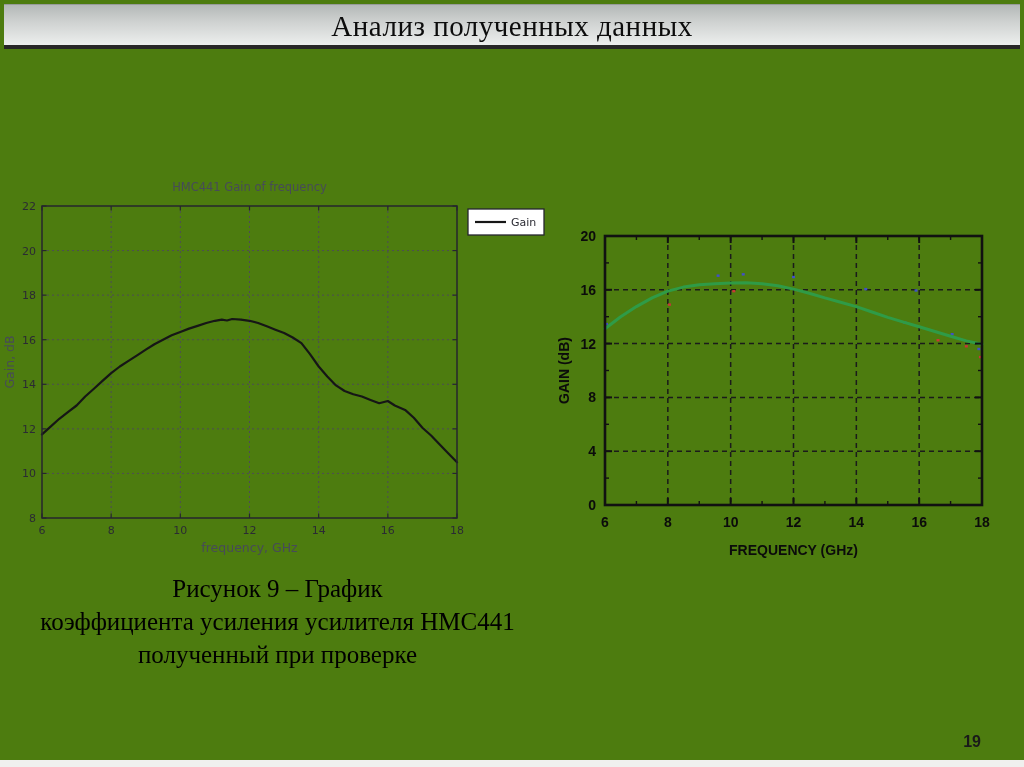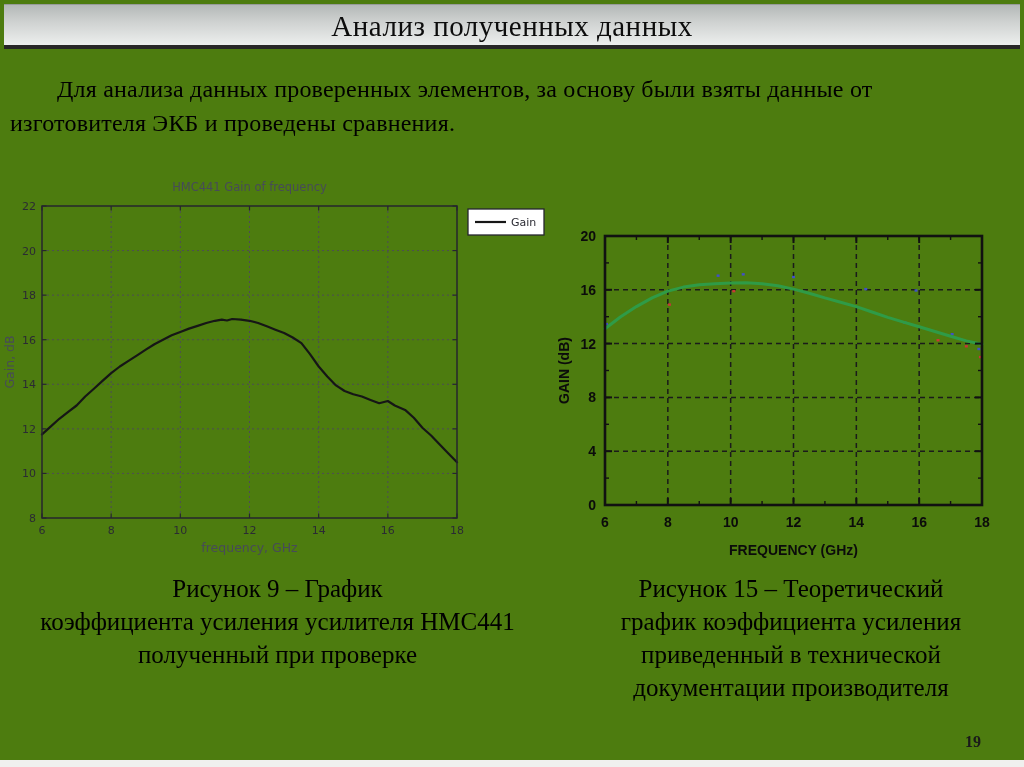--- a/index.html
+++ b/index.html
@@ -12,39 +12,37 @@
   .header-rule{position:absolute;left:4px;right:4px;top:45px;height:4px;background:#272727;}
   .body-text{position:absolute;left:10px;right:8px;top:72px;margin:0;font-size:24px;line-height:34px;color:#000;
     text-indent:47px;white-space:pre-line;letter-spacing:0.2px;}
   .chart{position:absolute;}
   #chart-left{left:0px;top:175px;}
   #chart-right{left:550px;top:225px;}
   .caption{position:absolute;top:572px;font-size:25px;line-height:33px;text-align:center;white-space:pre-line;color:#000;}
   .caption-left{left:15px;width:525px;}
   .caption-right{left:562px;width:458px;}
   .page-number{position:absolute;left:945px;top:733px;width:36px;text-align:right;
-    font-family:Liberation Serif, serif;font-weight:bold;font-size:16px;color:#1a1a1a;}
+    font-family:Liberation Sans, sans-serif;font-weight:bold;font-size:16px;color:#1a1a1a;}
   .bottom-strip{position:absolute;left:0;bottom:0;width:100%;height:7px;background:#f0f0ee;}
   text.tick-l{font-family:"DejaVu Sans",sans-serif;font-size:11px;fill:#2b2b33;}
   text.lab-l{font-family:"DejaVu Sans",sans-serif;font-size:12.5px;fill:#474b58;}
   text.title-l{font-family:"DejaVu Sans",sans-serif;font-size:11.5px;fill:#474b58;}
   text.tick-r{font-family:"Liberation Sans",sans-serif;font-size:14px;font-weight:bold;fill:#0b0b0b;}
   text.lab-r{font-family:"Liberation Sans",sans-serif;font-size:14px;font-weight:bold;fill:#0b0b0b;}
 </style>
 </head>
 <body>
 
 <div class="slide">
   <header class="titlebar">
     <h1>Анализ полученных данных</h1>
   </header>
   <div class="header-rule"></div>
 
-  <p class="body-text">Для анализа данных проверенных элементов, за основу были взяты данные от
-изготовителя ЭКБ и проведены сравнения.</p>
 
   <svg id="chart-left" class="chart" width="560" height="390">
       <line x1="111.16666666666666" y1="31" x2="111.16666666666666" y2="343" stroke="#4d4d55" stroke-width="1" stroke-dasharray="2,3"></line>
       <line x1="180.33333333333331" y1="31" x2="180.33333333333331" y2="343" stroke="#4d4d55" stroke-width="1" stroke-dasharray="2,3"></line>
       <line x1="249.5" y1="31" x2="249.5" y2="343" stroke="#4d4d55" stroke-width="1" stroke-dasharray="2,3"></line>
       <line x1="318.66666666666663" y1="31" x2="318.66666666666663" y2="343" stroke="#4d4d55" stroke-width="1" stroke-dasharray="2,3"></line>
       <line x1="387.83333333333337" y1="31" x2="387.83333333333337" y2="343" stroke="#4d4d55" stroke-width="1" stroke-dasharray="2,3"></line>
       <line x1="42" y1="298.42857142857144" x2="457" y2="298.42857142857144" stroke="#4d4d55" stroke-width="1" stroke-dasharray="2,3"></line>
       <line x1="42" y1="253.85714285714286" x2="457" y2="253.85714285714286" stroke="#4d4d55" stroke-width="1" stroke-dasharray="2,3"></line>
       <line x1="42" y1="209.2857142857143" x2="457" y2="209.2857142857143" stroke="#4d4d55" stroke-width="1" stroke-dasharray="2,3"></line>
@@ -193,20 +191,16 @@
       <line x1="432" y1="91.70000000000002" x2="428" y2="91.70000000000002" stroke="#111111" stroke-width="1.4"></line>
       <line x1="55" y1="37.900000000000006" x2="59" y2="37.900000000000006" stroke="#111111" stroke-width="1.4"></line>
       <line x1="432" y1="37.900000000000006" x2="428" y2="37.900000000000006" stroke="#111111" stroke-width="1.4"></line>
       <text x="243.5" y="330" text-anchor="middle" class="lab-r">FREQUENCY (GHz)</text>
       <text x="19" y="145.5" text-anchor="middle" class="lab-r" transform="rotate(-90 19 145.5)">GAIN (dB)</text>
     </svg>
 
   <div class="caption caption-left">Рисунок 9 – График
 коэффициента усиления усилителя HMC441
 полученный при проверке</div>
-  <div class="caption caption-right">Рисунок 15 – Теоретический
-график коэффициента усиления
-приведенный в технической
-документации производителя</div>
 
   <div class="page-number">19</div>
   <div class="bottom-strip"></div>
 </div>
 
 </body></html>

